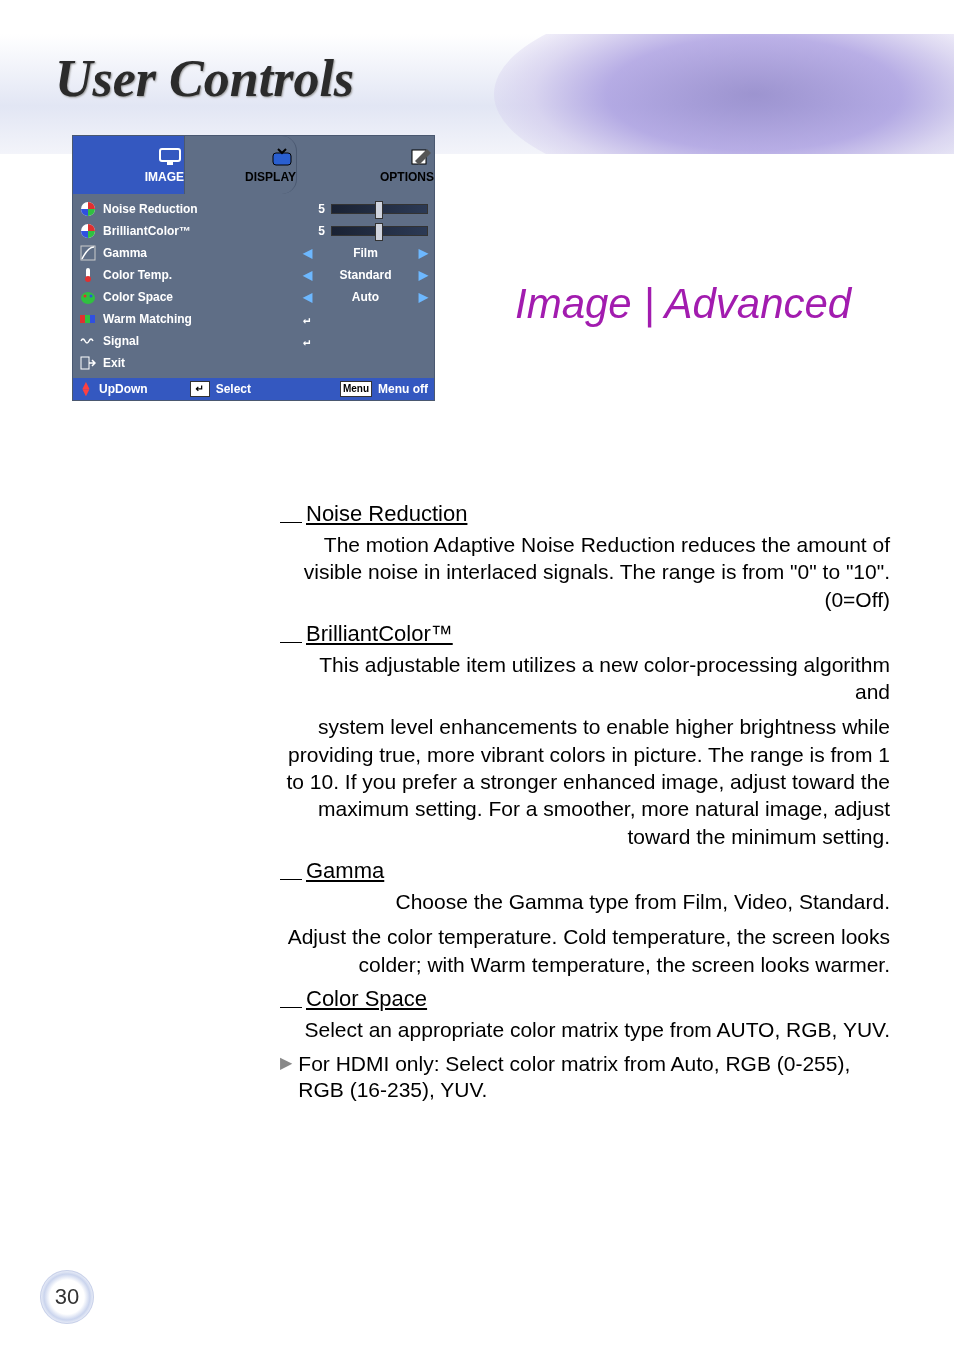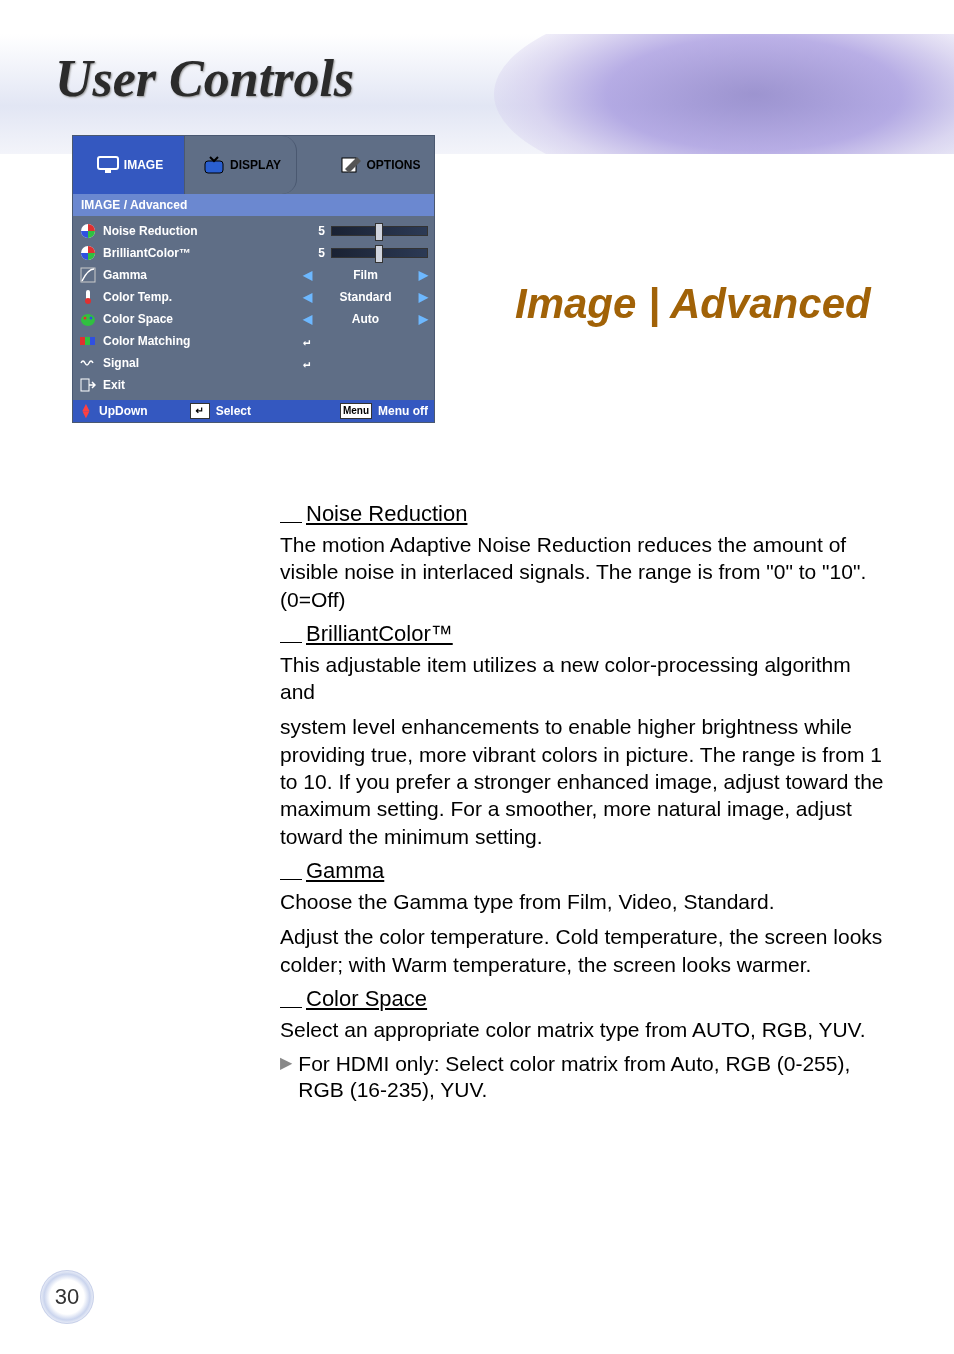--- a/index.html
+++ b/index.html
@@ -51,22 +51,22 @@
     font-size: 12px;
     color: #fff;
   }
   .osd-tabs {
     display: flex;
     height: 58px;
   }
   .osd-tab {
     flex: 1;
     display: flex;
-    flex-direction: row;
-    align-items: center;
+    flex-direction: column;
+    align-items: flex-end;
     justify-content: center;
     gap: 2px;
     border-right: 1px solid #4a5870;
     font-size: 12px;
     font-weight: bold;
   }
   .osd-tab:last-child { border-right: none; padding-left: 26px; }
   .osd-tab.active { background: #3458c0; color: #fff; }
   .osd-tab .ticon { width: 28px; height: 22px; display: flex; align-items: center; justify-content: center; }
   .ticon svg { display: block; }
@@ -129,23 +129,23 @@
     line-height: 7px;
     display: inline-flex; flex-direction: column; align-items: center;
   }
   
   .section-title {
     position: absolute;
     left: 515px;
     top: 280px;
     font-family: Arial, sans-serif;
     font-style: italic;
-    font-weight: 700;
+    font-weight: 400;
     font-size: 42px;
-    color: #a16207;
+    color: #a21caf;
   }
   
   .content {
     position: absolute;
     left: 280px;
     top: 495px;
     width: 610px;
   }
   .h3 {
     font-size: 22px;
@@ -158,20 +158,21 @@
     width: 22px;
     vertical-align: bottom;
     margin-right: 4px;
     position: relative;
     top: -4px;
   }
   .para {
     font-size: 21px;
     line-height: 1.3;
     margin: 2px 0 8px 0;
+    text-align: right;
   }
   .sub-bullet {
     display: flex;
     margin-top: 4px;
     font-size: 21px;
     line-height: 1.25;
   }
   .sub-bullet .tri {
     color: #888; margin-right: 6px; margin-top:2px; font-size: 16px;
   }
@@ -221,21 +222,20 @@
       <span class="ticon">
         <svg width="26" height="20">
             <rect x="5" y="3" width="14" height="14" fill="#fff" stroke="#000"></rect>
             <path d="M20 2 L24 6 L12 18 L8 14 Z" fill="#555"></path>
           </svg>
       </span>
       <span>OPTIONS</span>
     </div>
   </div>
 
-  <div class="osd-breadcrumb">IMAGE / Advanced</div>
 
   <div class="osd-rows">
     <div class="osd-row">
       <span class="ricon">
         <svg width="16" height="16">
             <circle cx="8" cy="8" r="7" fill="#fff"></circle>
             <path d="M8 8 L8 1 A7 7 0 0 1 15 8 Z" fill="#e03030"></path>
             <path d="M8 8 L15 8 A7 7 0 0 1 8 15 Z" fill="#30c040"></path>
             <path d="M8 8 L8 15 A7 7 0 0 1 1 8 Z" fill="#3050e0"></path>
           </svg>
@@ -305,21 +305,21 @@
       </span>
     </div>
     <div class="osd-row">
       <span class="ricon">
         <svg width="16" height="12">
             <rect x="0" y="2" width="5" height="8" fill="#e03030"></rect>
             <rect x="5" y="2" width="5" height="8" fill="#30c040"></rect>
             <rect x="10" y="2" width="5" height="8" fill="#3050e0"></rect>
           </svg>
       </span>
-      <span class="rlabel">Color Matching</span>
+      <span class="rlabel">Warm Matching</span>
       <span class="sel" style="justify-content:flex-start;">
         <span class="enter-glyph">↵</span>
       </span>
     </div>
     <div class="osd-row">
       <span class="ricon">
         <svg width="16" height="12">
             <path d="M1 6 Q3 2 5 6 T9 6 T13 6" fill="none" stroke="#fff" stroke-width="1.5"></path>
           </svg>
       </span>

